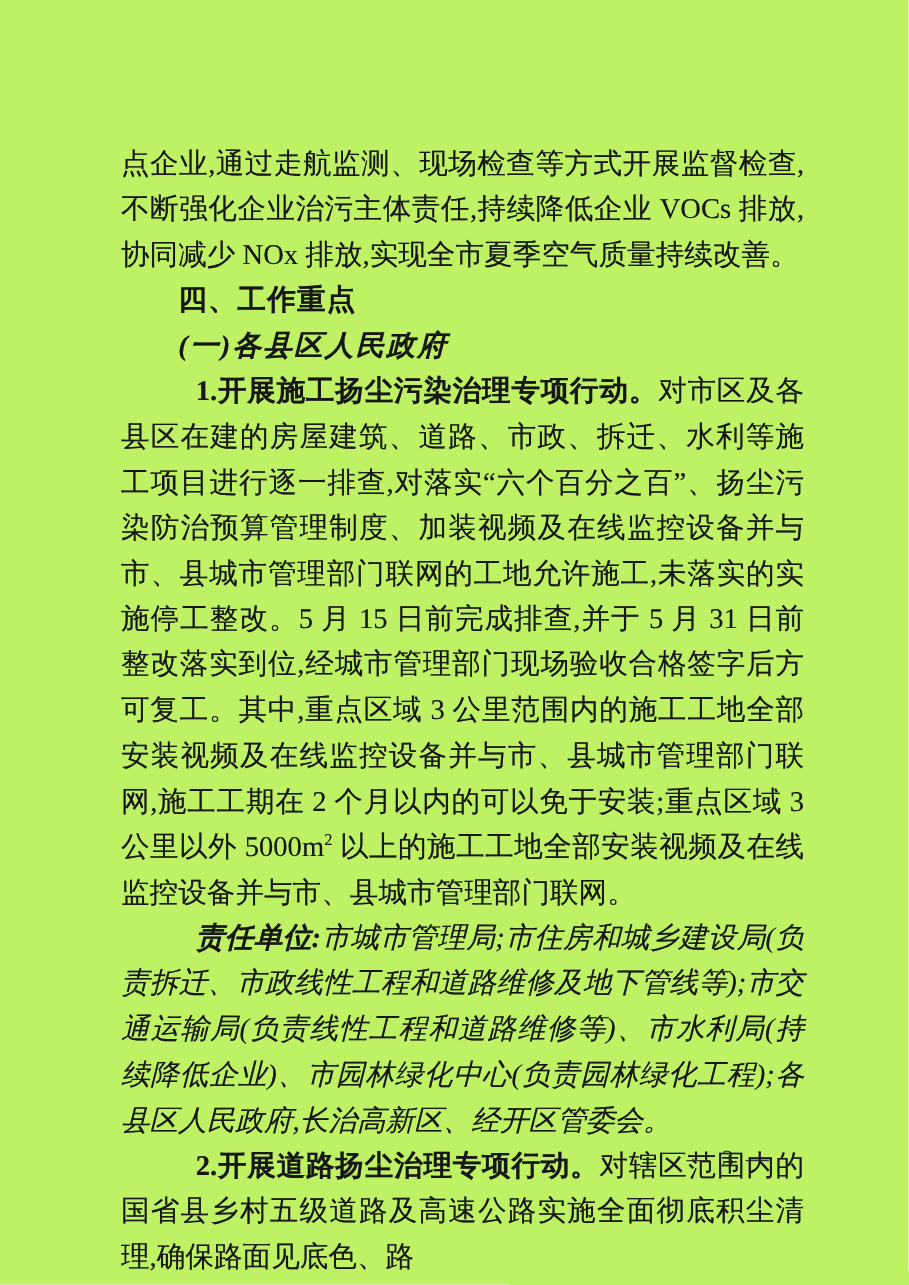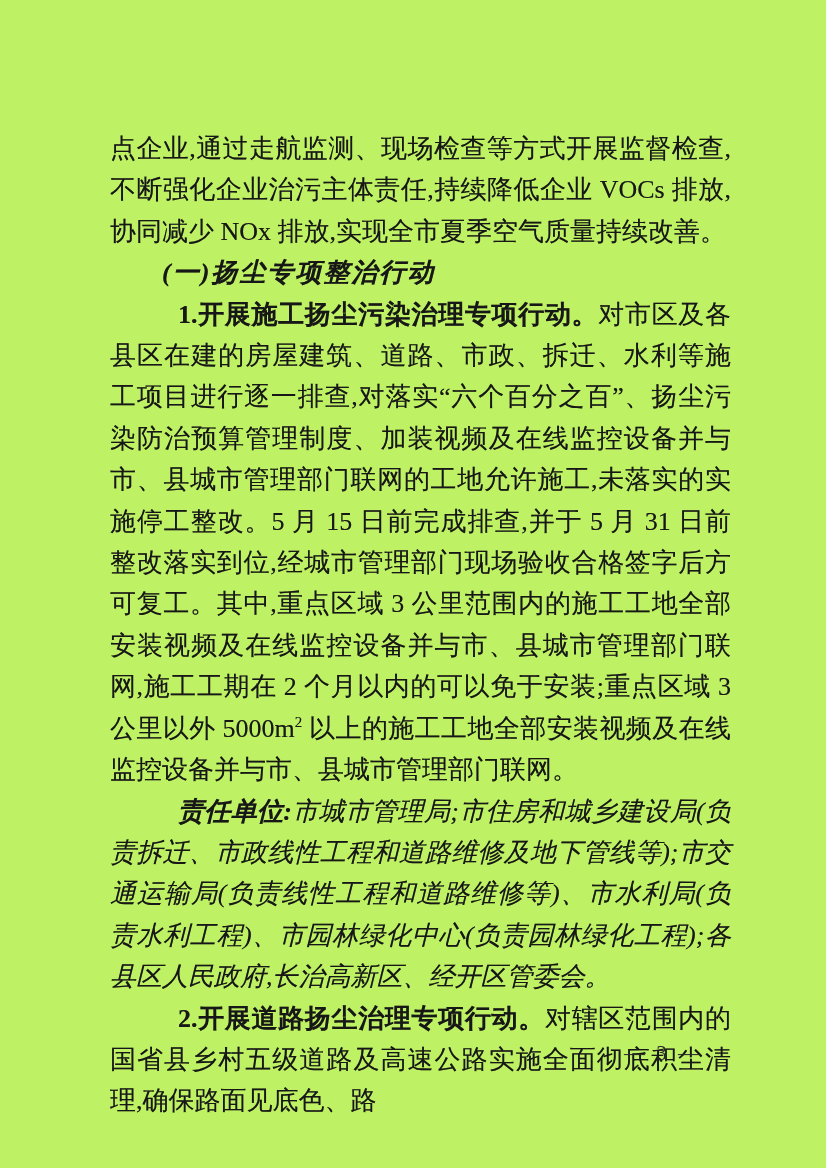--- a/index.html
+++ b/index.html
@@ -65,25 +65,26 @@
   }
 </style>
 </head>
 <body>
 
 <div class="page">
   <div class="text-block">
 
     <p class="body-para"><span>点企业,通过走航监测、现场检查等方式开展监督检查,不断强化企业治污主体责任,持续降低企业 VOCs 排放,协同减少 NOx 排放,实现全市夏季空气质量持续改善。</span></p>
 
+    <p class="section-heading indent"><span>四、工作重点</span></p>
 
-    <p class="subsection-heading indent"><span>(一)扬尘专项整治行动</span></p>
+    <p class="subsection-heading indent"><span>(一)各县区人民政府</span></p>
 
     <p class="body-para indent"><span class="lead-bold">1.开展施工扬尘污染治理专项行动。</span><span>对市区及各县区在建的房屋建筑、道路、市政、拆迁、水利等施工项目进行逐一排查,对落实“六个百分之百”、扬尘污染防治预算管理制度、加装视频及在线监控设备并与市、县城市管理部门联网的工地允许施工,未落实的实施停工整改。5 月 15 日前完成排查,并于 5 月 31 日前整改落实到位,经城市管理部门现场验收合格签字后方可复工。其中,重点区域 3 公里范围内的施工工地全部安装视频及在线监控设备并与市、县城市管理部门联网,施工工期在 2 个月以内的可以免于安装;重点区域 3 公里以外 5000m</span><sup>2</sup><span> 以上的施工工地全部安装视频及在线监控设备并与市、县城市管理部门联网。</span></p>
 
-    <p class="kaiti indent"><span class="lead-bold">责任单位:</span><span>市城市管理局;市住房和城乡建设局(负责拆迁、市政线性工程和道路维修及地下管线等);市交通运输局(负责线性工程和道路维修等)、市水利局(负责水利工程)、市园林绿化中心(负责园林绿化工程);各县区人民政府,长治高新区、经开区管委会。</span></p>
+    <p class="kaiti indent"><span class="lead-bold">责任单位:</span><span>市城市管理局;市住房和城乡建设局(负责拆迁、市政线性工程和道路维修及地下管线等);市交通运输局(负责线性工程和道路维修等)、市水利局(持续降低企业)、市园林绿化中心(负责园林绿化工程);各县区人民政府,长治高新区、经开区管委会。</span></p>
 
     <p class="body-para indent"><span class="lead-bold">2.开展道路扬尘治理专项行动。</span><span>对辖区范围内的国省县乡村五级道路及高速公路实施全面彻底积尘清理,确保路面见底色、路</span></p>
 
   </div>
 
   <div class="page-number">— 3 —</div>
 </div>
 
 </body></html>

